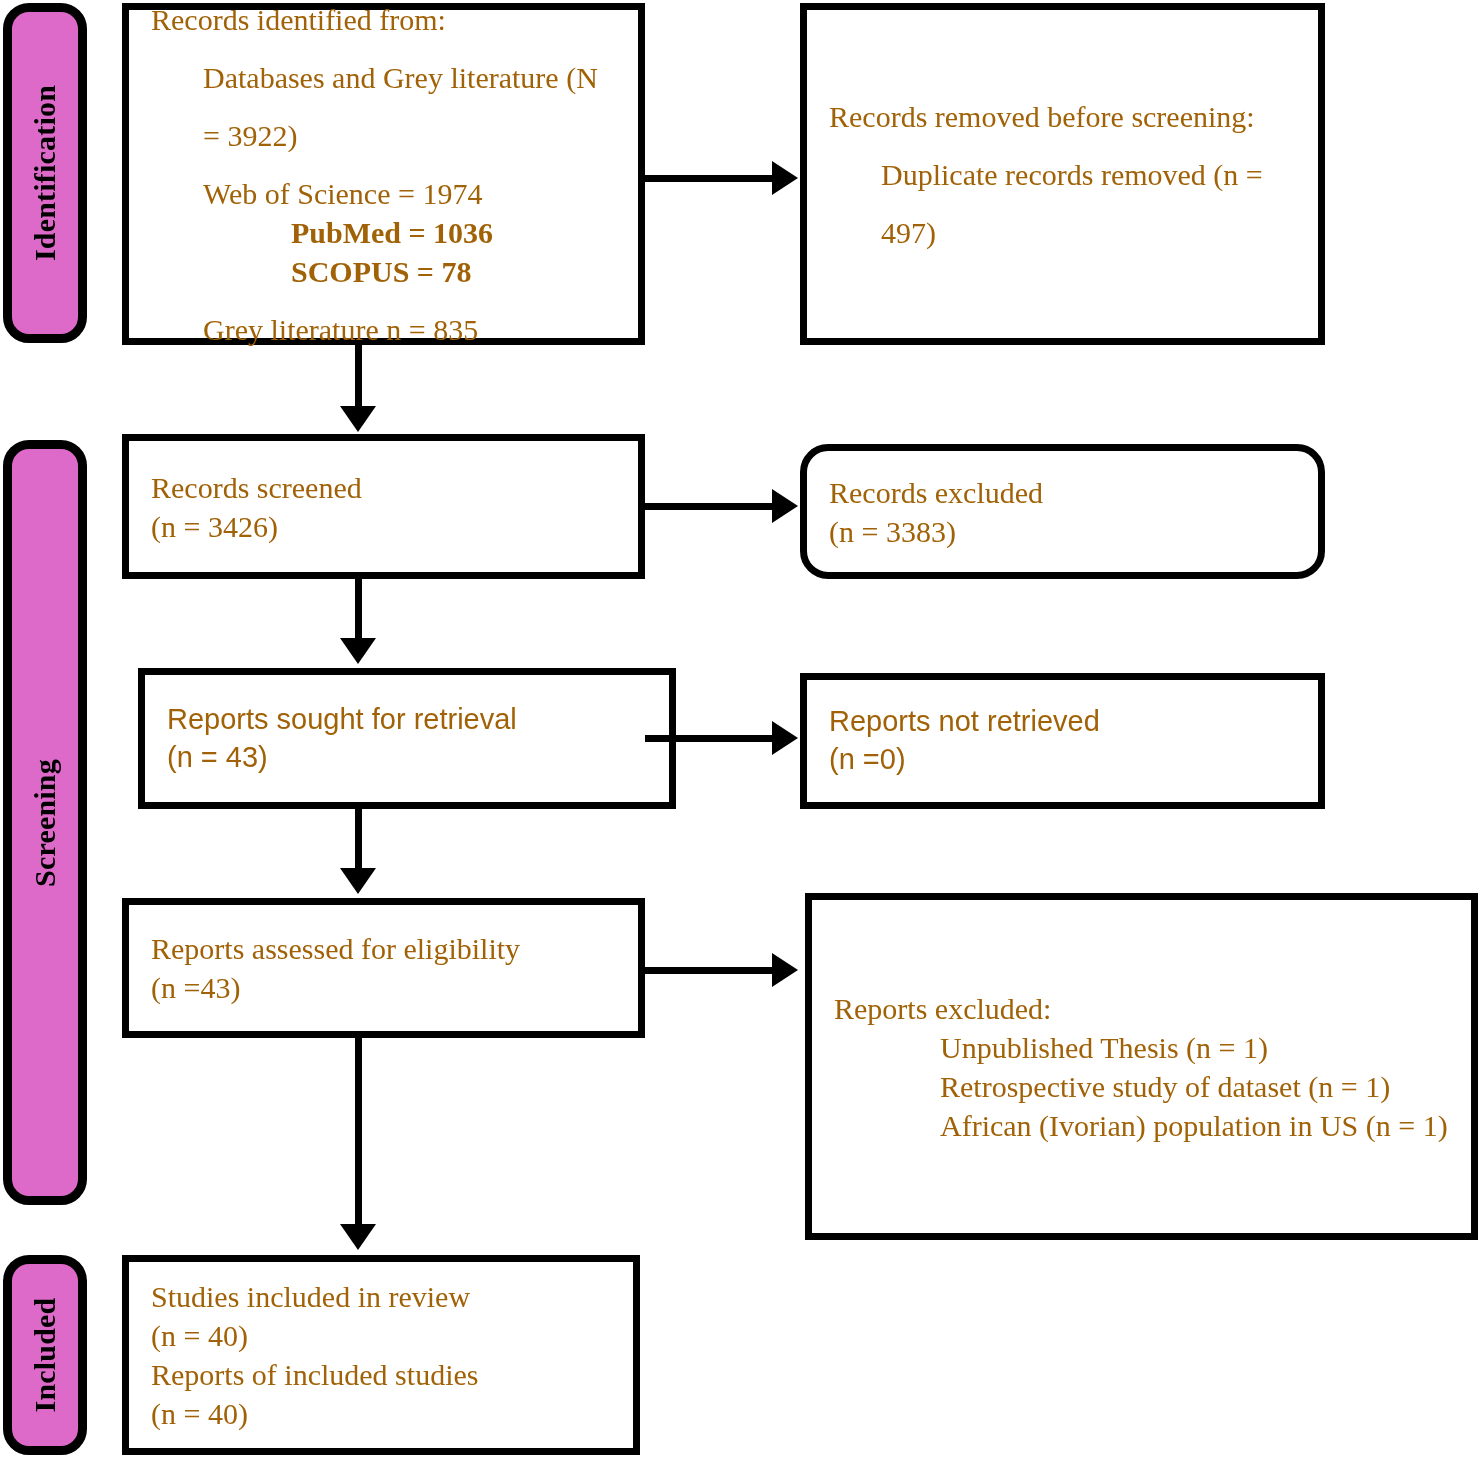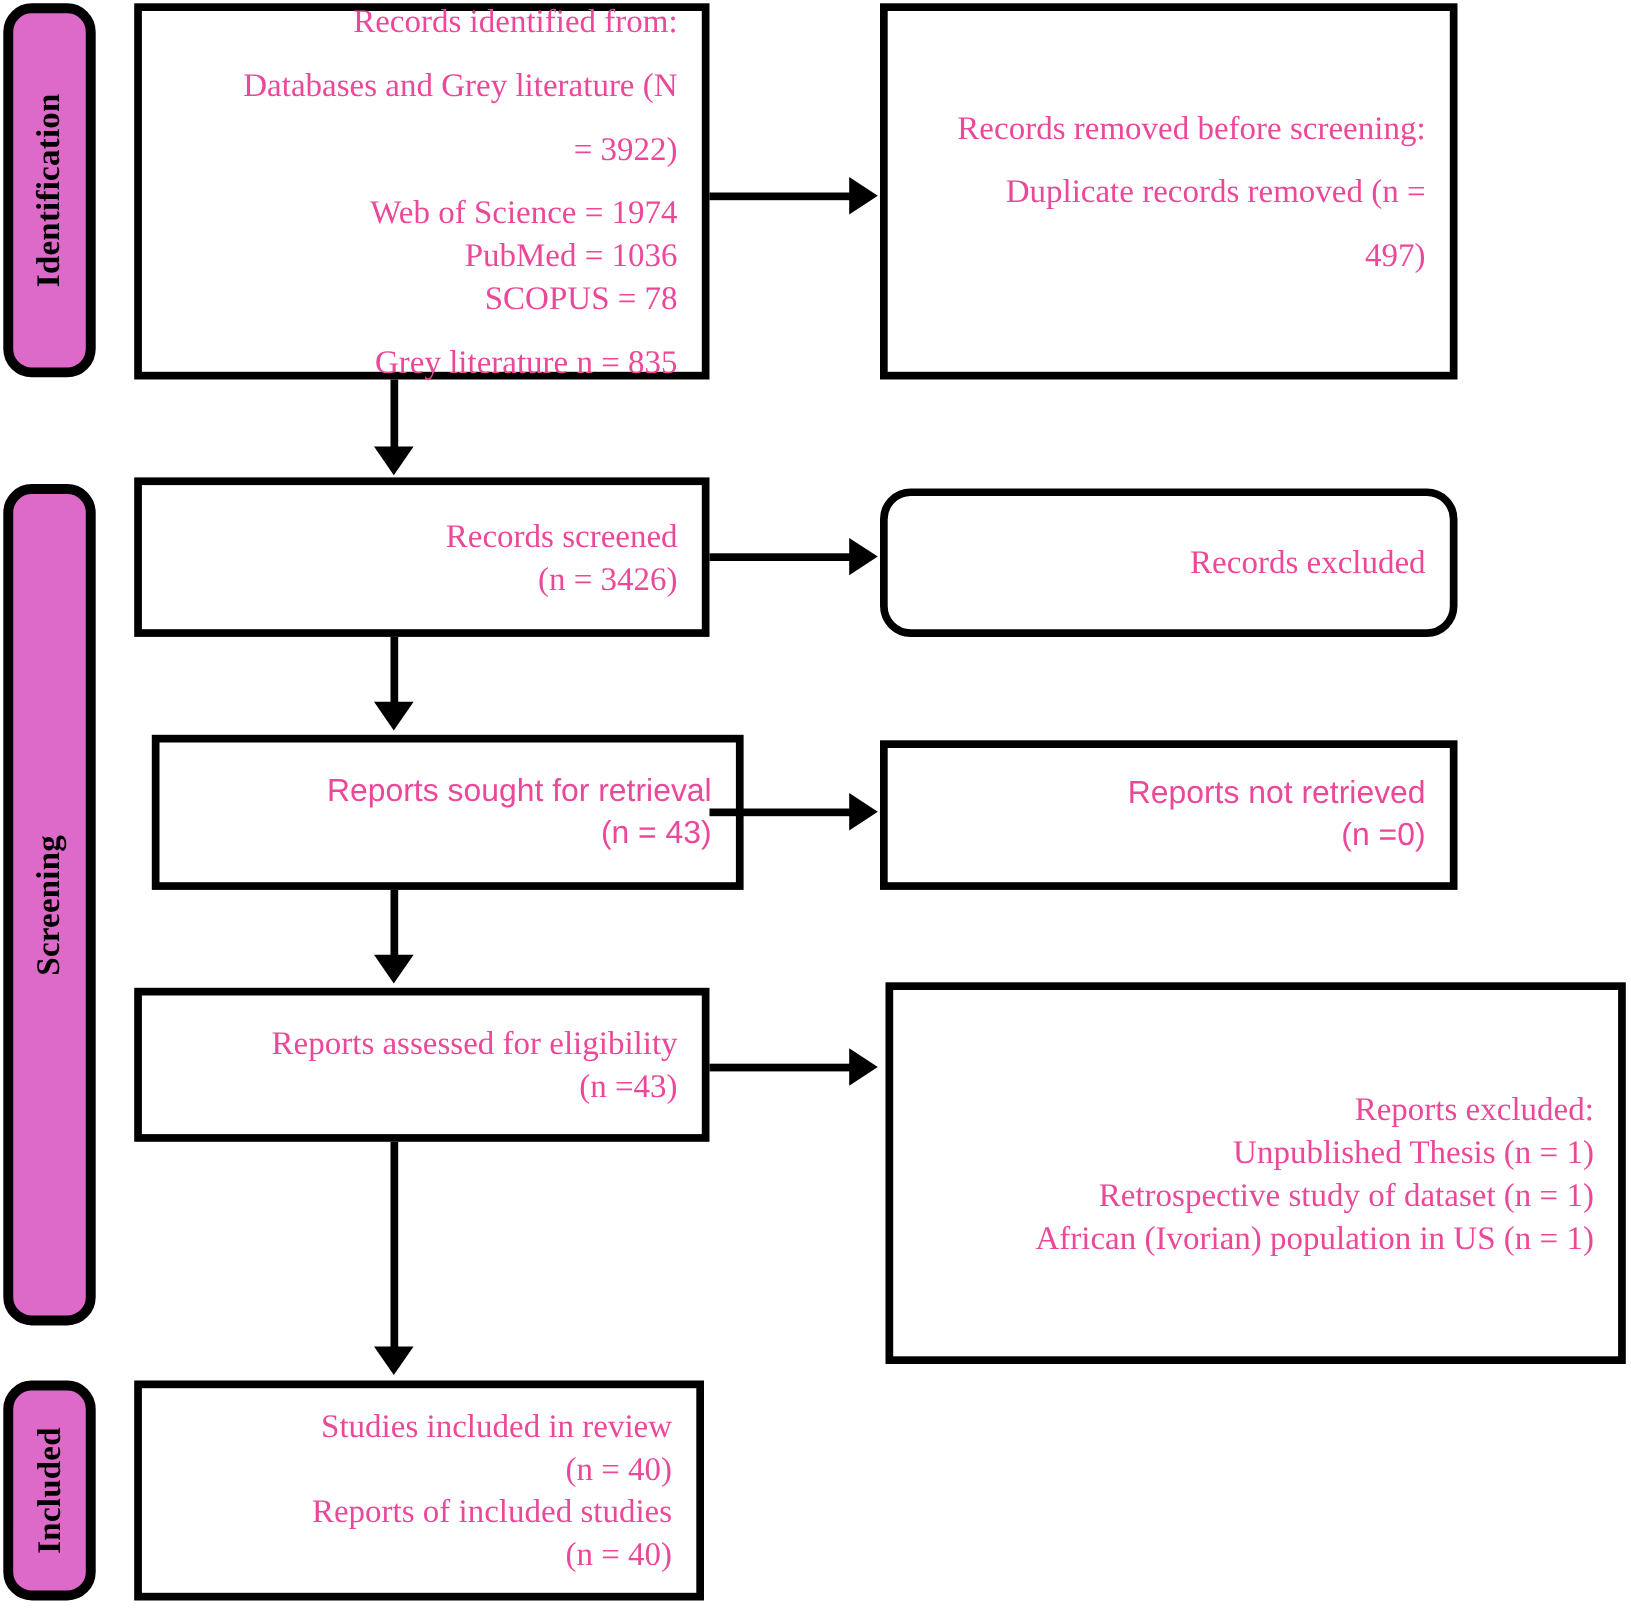--- a/index.html
+++ b/index.html
@@ -44,30 +44,29 @@
     border: 7px solid #000000;
     box-sizing: border-box;
     display: flex;
     flex-direction: column;
     justify-content: center;
     padding: 0 22px;
   }
   .flow-box .line {
     font-size: 30px;
     line-height: 1.30;
-    color: #ec4899;
+    color: #a16207;
     white-space: pre-wrap;
-    text-align: right;
   }
   .flow-box.sans .line {
     font-family: "Liberation Sans", "DejaVu Sans", sans-serif;
     font-size: 29px;
   }
   .flow-box .line.ind-1 { padding-left: 52px; margin-top: 19px; }
-  .flow-box .line.ind-2 { padding-left: 140px; }
+  .flow-box .line.ind-2 { padding-left: 140px; font-weight: bold; }
   .flow-box .line.ind-3 { padding-left: 106px; }
   .flow-box .line.ind-0 { padding-left: 0; }
   .flow-box .line .ital { }
 
   
   .v-line {
     position: absolute;
     width: 7px;
     background: #000000;
   }
@@ -135,20 +134,21 @@
   <div class="flow-box" style="left:122px; top:434px; width:523px; height:145px;">
     <div class="line ind-0">Records screened</div>
     <div class="line ind-0">(n = 3426)</div>
   </div>
 
   <div class="h-line" style="left:645px; top:503px; width:130px;"></div>
   <div class="h-head" style="left:772px; top:489px;"></div>
 
   <div class="flow-box" style="left:800px; top:444px; width:525px; height:135px;border-radius:28px;">
     <div class="line ind-0">Records excluded</div>
+    <div class="line ind-0">(n = 3383)</div>
   </div>
 
   <div class="v-line" style="left:355px; top:579px; height:63px;"></div>
   <div class="v-head" style="left:340px; top:638px;"></div>
 
   <div class="flow-box sans" style="left:138px; top:668px; width:538px; height:141px;">
     <div class="line ind-0">Reports sought for retrieval</div>
     <div class="line ind-0">(n = 43)</div>
   </div>
 

